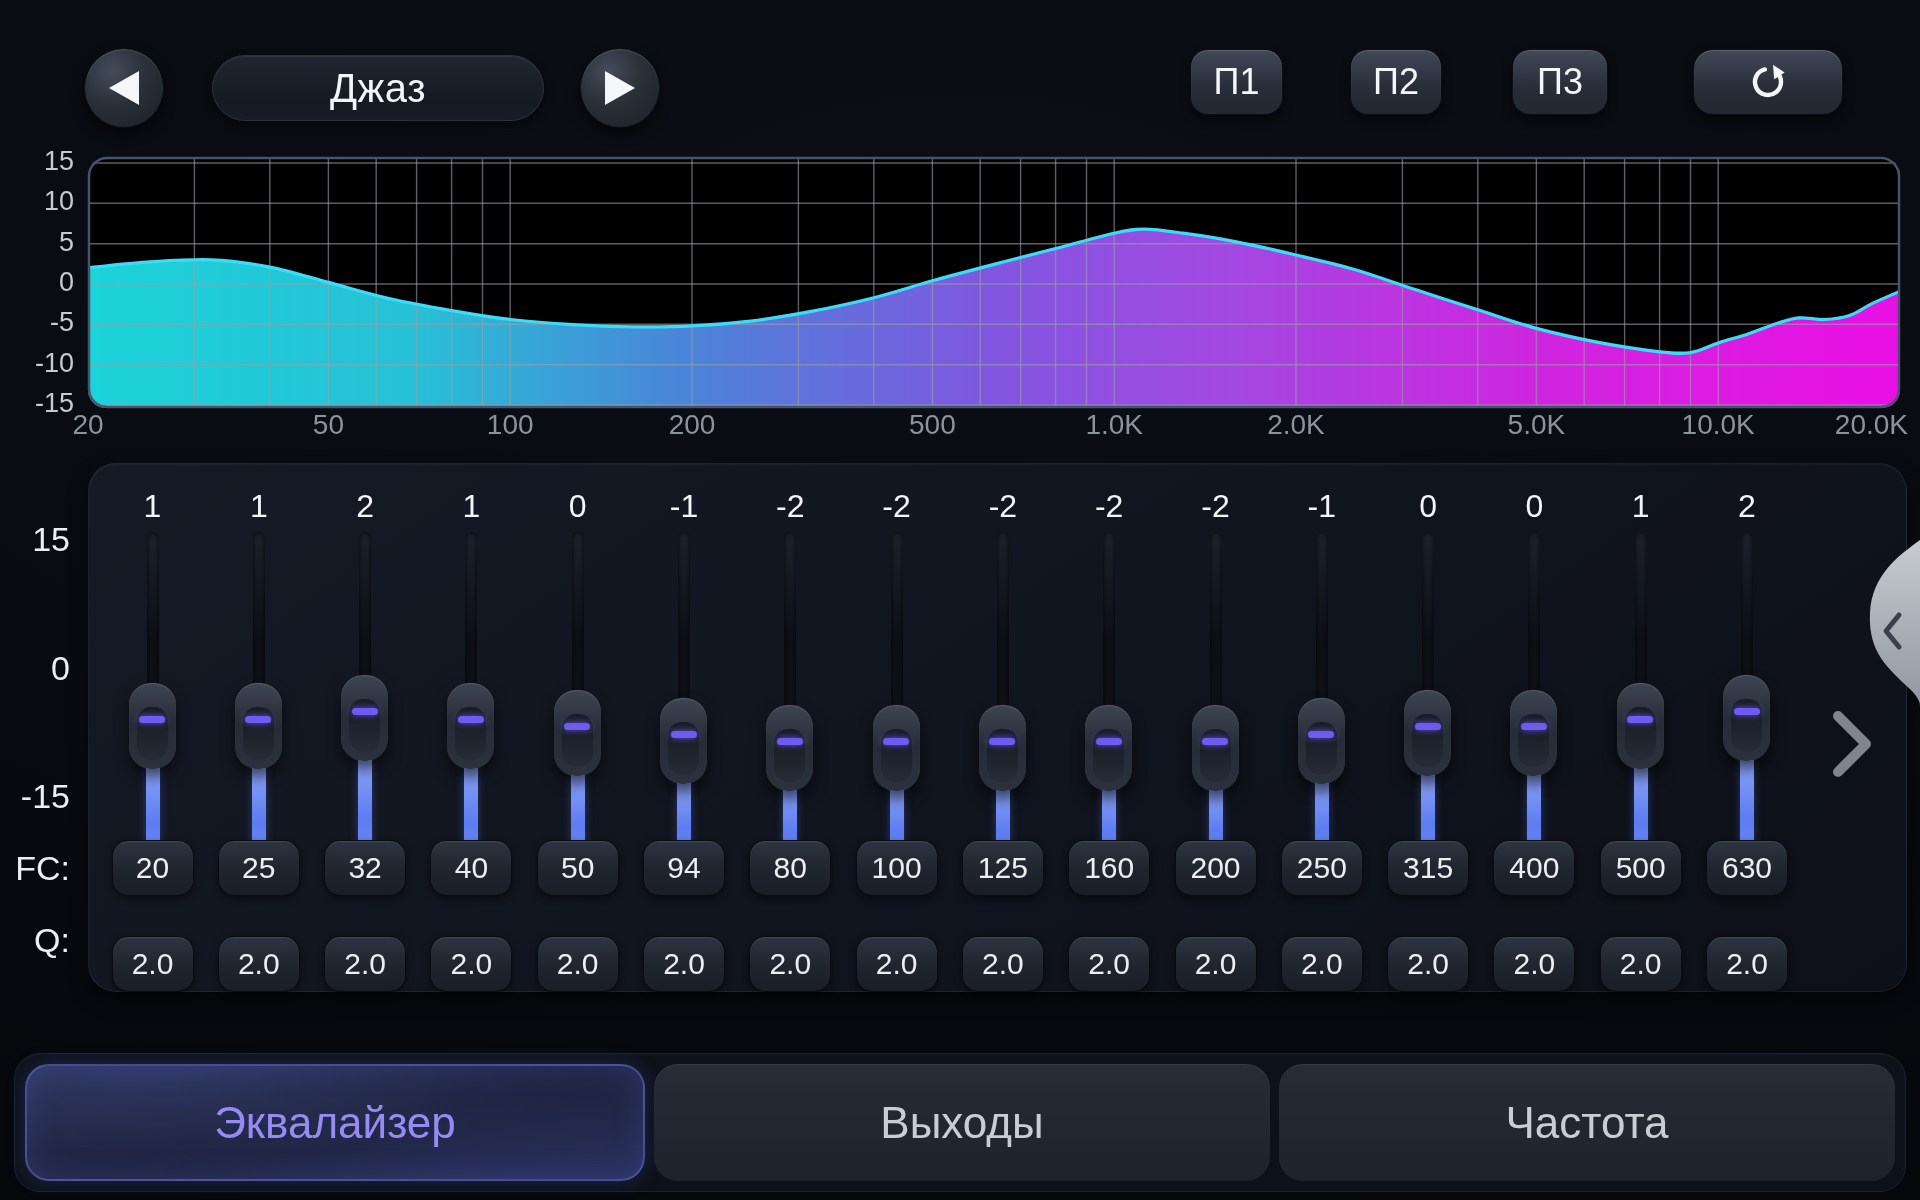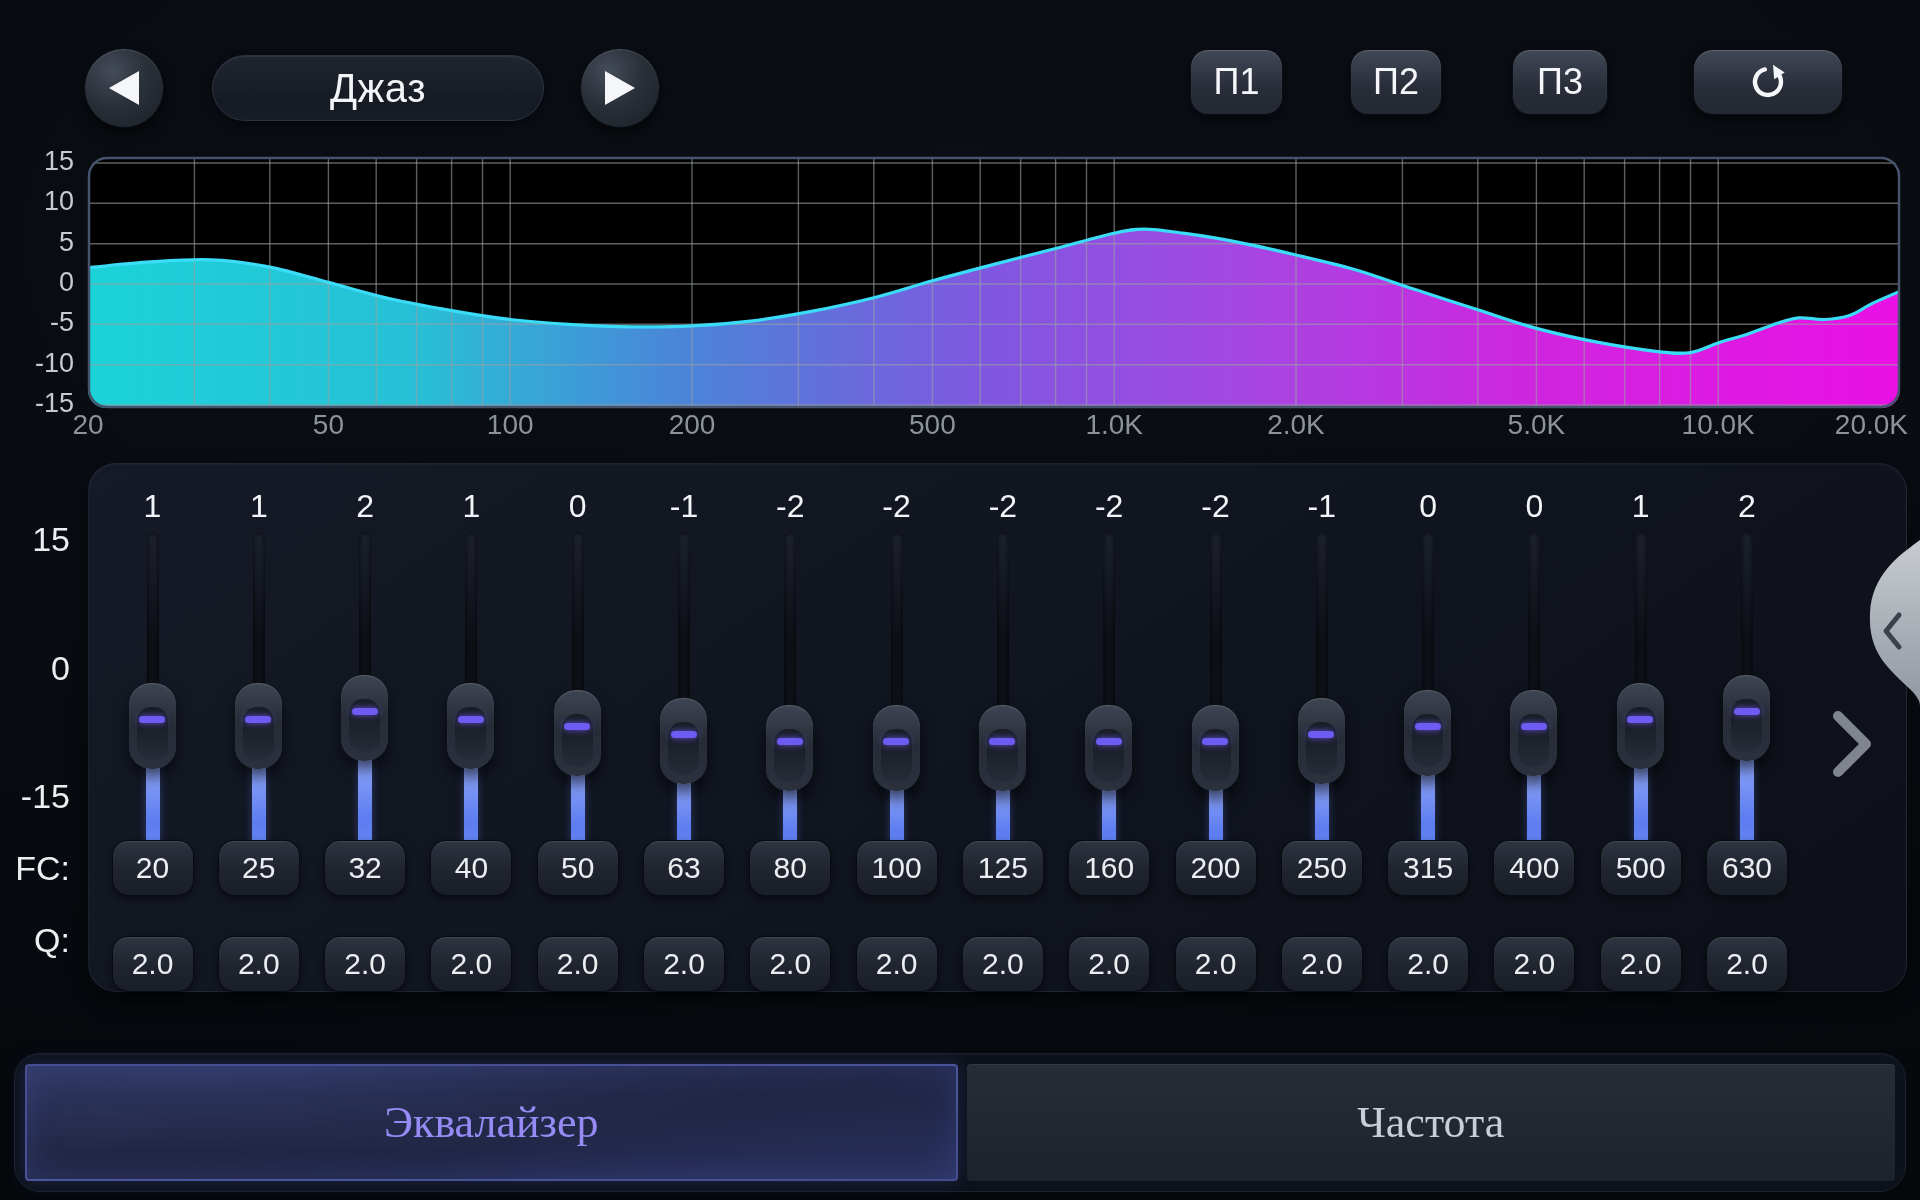--- a/index.html
+++ b/index.html
@@ -74,23 +74,23 @@
   }
   .chip.fc{top:366px;}
   .chip.q{top:462px;}
   
   .tab-bar{
     position:absolute;left:14px;top:1053px;width:1892px;height:139px;border-radius:26px;
     background:#0d1119;border:1px solid #1b212d;box-shadow:inset 0 1px 2px rgba(255,255,255,.04);
     display:flex;gap:9px;padding:10px;
   }
   .tab{
-    flex:1;border-radius:4px;border:none;display:flex;align-items:center;justify-content:center;
+    flex:1;border-radius:24px;border:none;display:flex;align-items:center;justify-content:center;
     background:linear-gradient(180deg,#272c37 0%,#1e222c 100%);
-    color:var(--tab-text,#c9cdd5);font-size:44px;cursor:pointer;font-family:Liberation Serif, serif;
+    color:var(--tab-text,#c9cdd5);font-size:44px;cursor:pointer;font-family:Liberation Sans, sans-serif;
     box-shadow:inset 0 1px 1px rgba(255,255,255,.07);
   }
   .tab.active{
     background:
       radial-gradient(130% 140% at 20% 0%, rgba(110,130,230,.18) 0%, rgba(0,0,0,0) 55%),
       radial-gradient(120% 140% at 80% 110%, rgba(90,100,210,.14) 0%, rgba(0,0,0,0) 55%),
       linear-gradient(160deg,#242a49 0%,#1e2440 55%,#232a4e 100%);
     border:2px solid rgba(100,112,205,.55);
     box-shadow:0 0 20px rgba(80,95,205,.28), inset 0 0 32px rgba(95,110,225,.20);
     color:var(--active-tab-text,#968bf4);
@@ -282,21 +282,21 @@
       <div class="band" style="left: 631px;">
       <div class="band-value">-1</div>
       <div class="band-slider">
         <div class="track"></div>
         <div class="fill" style="top: 243.5px; height: 88.5px;"></div>
         <div class="thumb" style="top: 165.5px;">
           <div class="thumb-inner"></div>
           <div class="dash"></div>
         </div>
       </div>
-      <button class="chip fc">63</button>
+      <button class="chip fc">94</button>
       <button class="chip q">2.0</button>
       </div>
       <div class="band" style="left: 737.3px;">
       <div class="band-value">-2</div>
       <div class="band-slider">
         <div class="track"></div>
         <div class="fill" style="top: 251px; height: 81px;"></div>
         <div class="thumb" style="top: 173px;">
           <div class="thumb-inner"></div>
           <div class="dash"></div>
@@ -433,16 +433,17 @@
     </defs>
     <g style="pointer-events:auto;cursor:pointer;">
       <path d="M1920 540 C1898 556 1872 575 1870 613 C1868 653 1888 668 1912 691 C1916 696 1920 700 1920 706 Z" fill="url(#handleGrad)"></path>
       <path d="M1899 615 L1886 631 L1899 647" fill="none" stroke="#3b414b" stroke-width="5" stroke-linecap="round" stroke-linejoin="round"></path>
     </g>
     <path d="M1838 716 L1866 744 L1838 772" fill="none" stroke="#80858d" stroke-width="10" stroke-linecap="round" stroke-linejoin="round" style="pointer-events:auto;cursor:pointer;"></path>
   </svg>
 
   <div class="tab-bar">
       <button class="tab active">Эквалайзер</button>
+      <button class="tab">Выходы</button>
       <button class="tab">Частота</button>
     </div>
 
 </div>
 
 </body></html>

